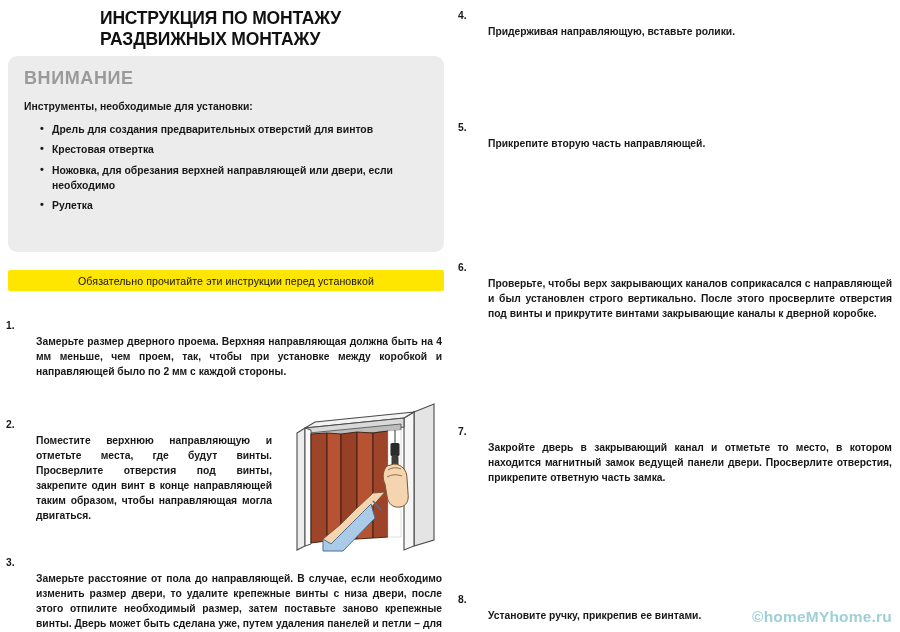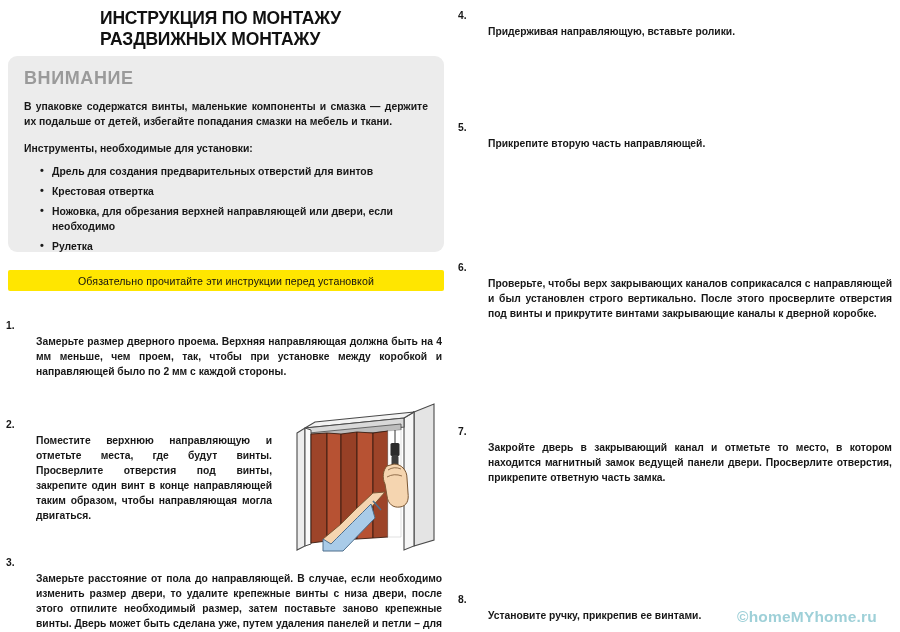--- a/index.html
+++ b/index.html
@@ -72,40 +72,39 @@
   #step8{left:6px;top:592px;width:420px;}
 
   
   .ill{position:absolute;}
   .ill svg{display:block;}
 
   #ill-step2{left:283px;top:400px;}
 
   
   .watermark{
-    position:absolute;right:23px;bottom:6px;
+    position:absolute;right:8px;bottom:6px;
     font-size:15.5px;font-weight:bold;color:#9ed0d8;letter-spacing:0.2px;
     font-family:"Liberation Sans","DejaVu Sans",sans-serif;
   }
 </style>
 </head>
 <body>
 
 <div class="page">
 
   <div class="col-left">
 
     <div class="title">
       <span class="l1">ИНСТРУКЦИЯ ПО МОНТАЖУ</span>
       <span class="l2">РАЗДВИЖНЫХ МОНТАЖУ</span>
     </div>
 
     <div class="attn">
       <h2>ВНИМАНИЕ</h2>
-      <p>В упаковке содержатся винты, маленькие компоненты и смазка — держите их подальше от детей, избегайте попадания смазки на мебель и ткани.</p>
       <p class="tools-lead">Инструменты, необходимые для установки:</p>
       <ul>
         <li>Дрель для создания предварительных отверстий для винтов</li>
         <li>Крестовая отвертка</li>
         <li>Ножовка, для обрезания верхней направляющей или двери, если необходимо</li>
         <li>Рулетка</li>
       </ul>
     </div>
 
     <div class="banner">

